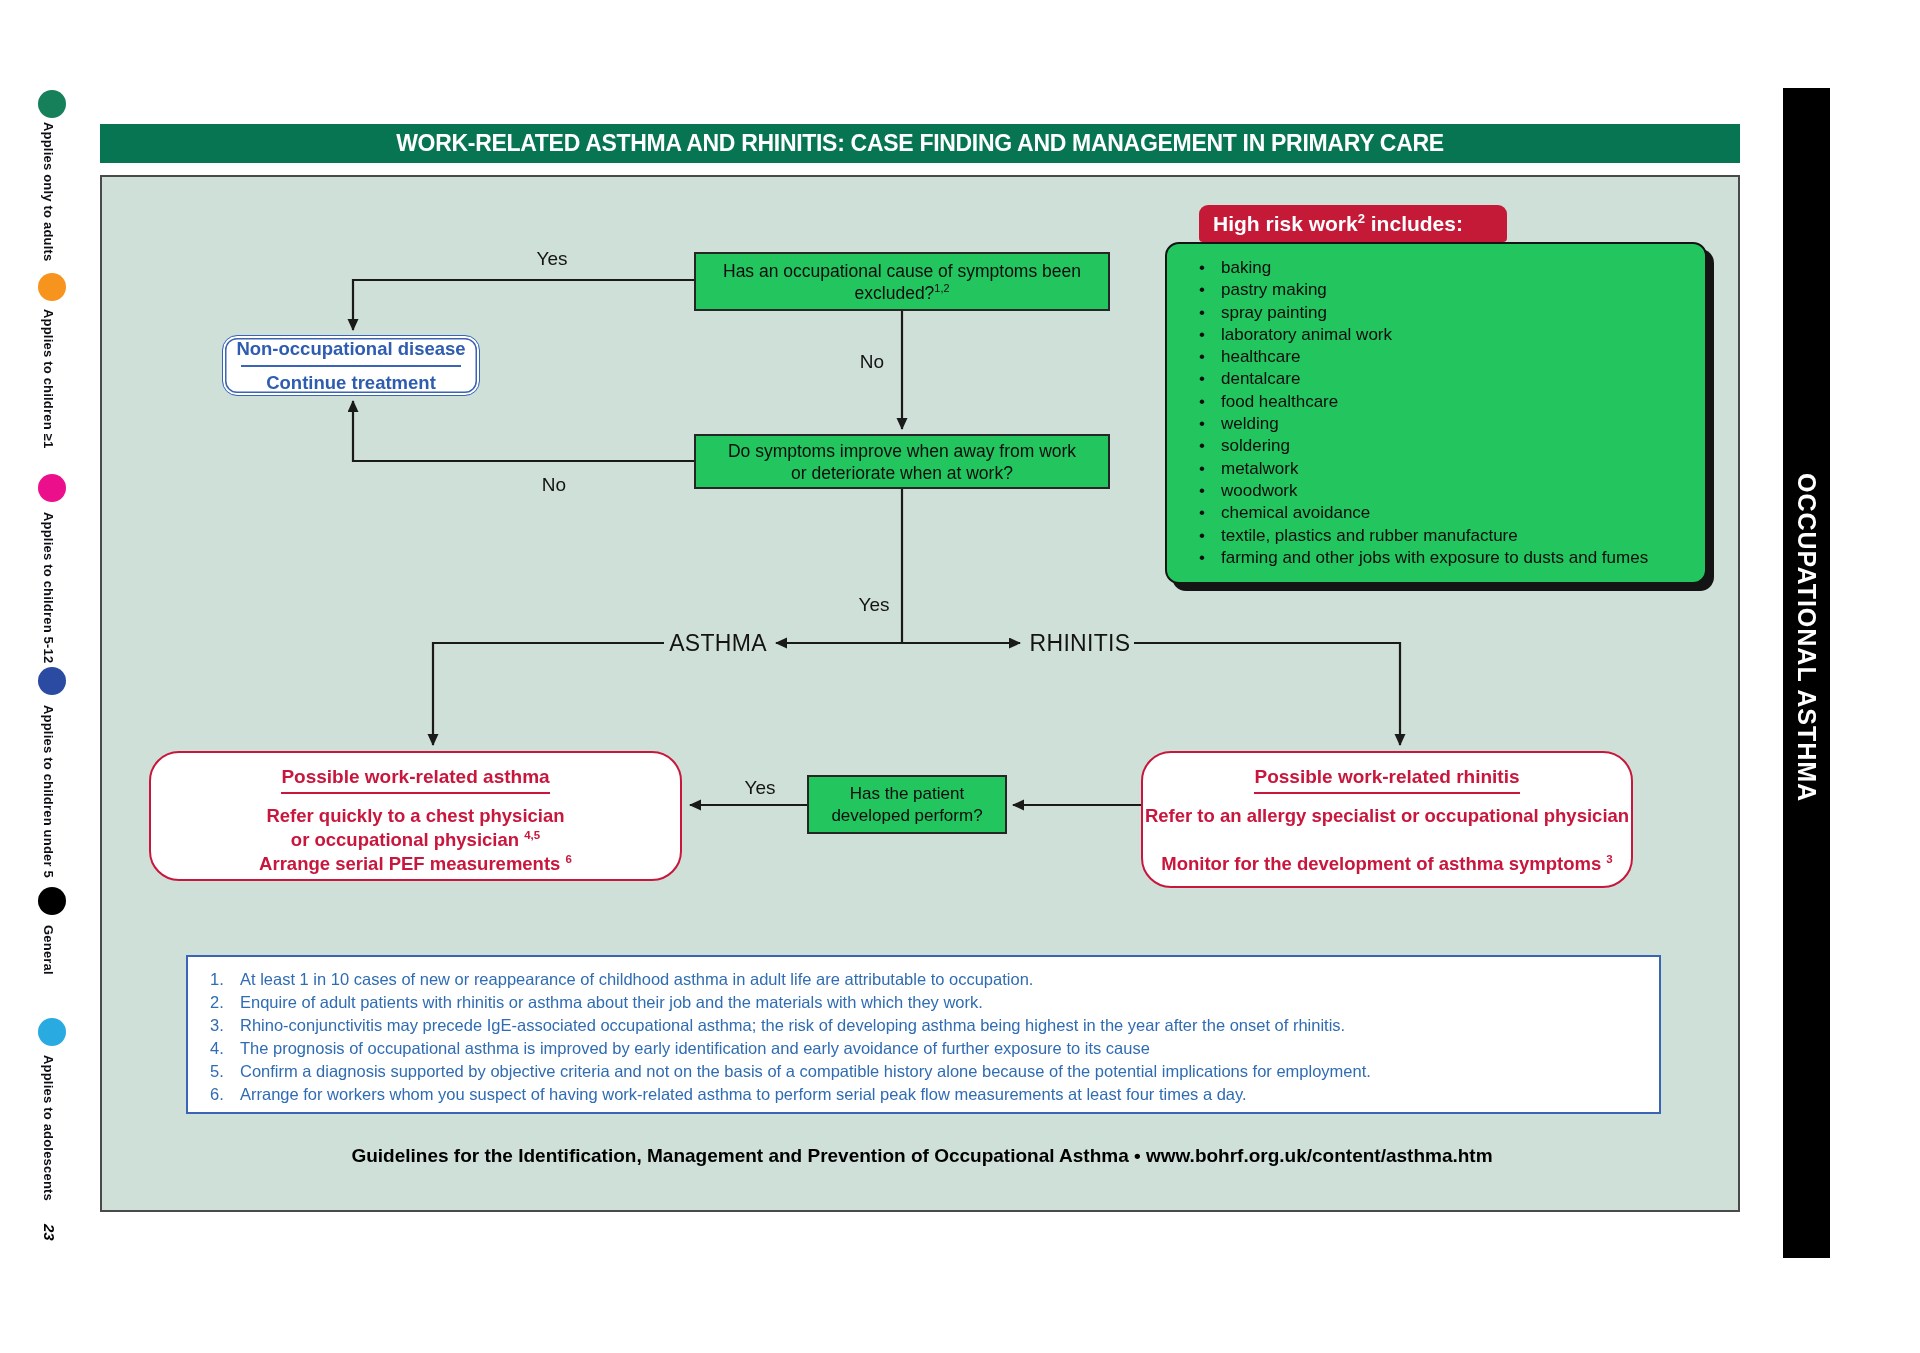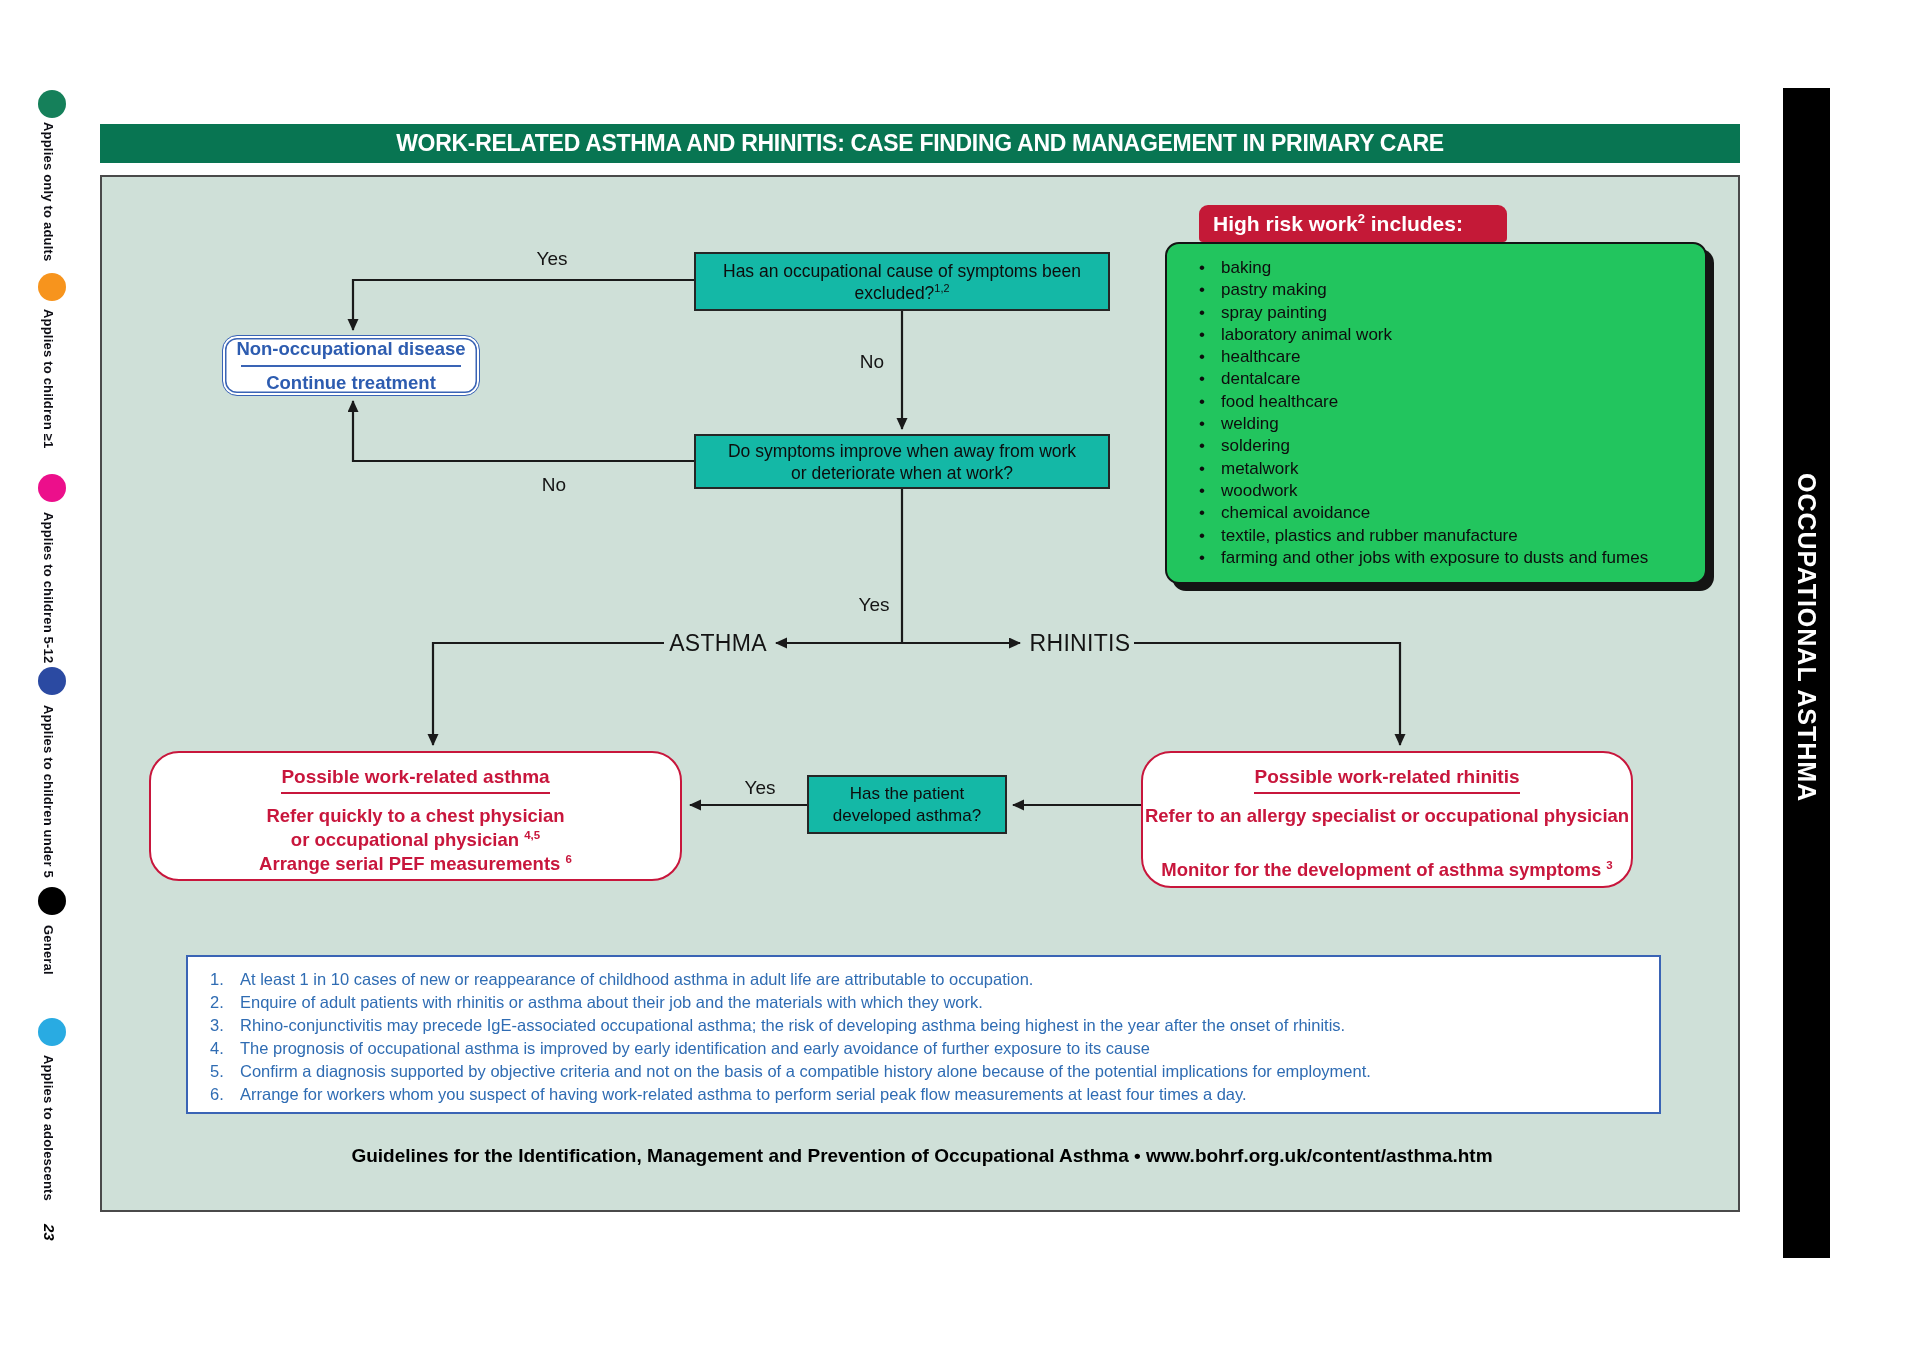--- a/index.html
+++ b/index.html
@@ -27,21 +27,21 @@
   
   .content{position:absolute;left:100px;top:175px;width:1640px;height:1037px;
            background:#cfe0d8;border:2px solid #4a4a4a;box-sizing:border-box;}
   .content > *{position:absolute;}
 
   svg.connectors{left:0;top:0;}
 
   .flowlabel{font-size:19px;color:#141414;transform:translate(-50%,-50%);white-space:nowrap;}
   .capslabel{font-size:23px;color:#141414;transform:translate(-50%,-50%);white-space:nowrap;letter-spacing:.3px;}
 
-  .qbox{background:#14b8a6;border:2px solid #262626;box-sizing:border-box;
+  .qbox{background:#22c55e;border:2px solid #262626;box-sizing:border-box;
         display:flex;flex-direction:column;align-items:center;justify-content:center;
         font-size:17.5px;line-height:22px;text-align:center;color:#0d0d0d;}
 
   .nonocc{background:#ffffff;border:1.5px solid #3a64b5;border-radius:15px;box-sizing:border-box;
           box-shadow:inset 0 0 0 2px #ffffff, inset 0 0 0 3.5px #3a64b5;
           display:flex;flex-direction:column;align-items:center;justify-content:center;
           color:#2d5cb0;font-weight:700;font-size:18.5px;}
   .nonocc .sep{width:86%;height:0;border-top:2px solid #3a64b5;margin:5px 0;}
 
   .redbox{background:#ffffff;border:2.5px solid #c8163c;border-radius:30px;box-sizing:border-box;
@@ -134,42 +134,42 @@
     <span>Continue treatment</span>
   </div>
 
   <div class="qbox" style="left:592px;top:257px;width:416px;height:55px;">
     <span>Do symptoms improve when away from work</span>
     <span>or deteriorate when at work?</span>
   </div>
 
   <div class="qbox" style="left:705px;top:598px;width:200px;height:59px;font-size:17px;">
     <span>Has the patient</span>
-    <span>developed asthma?</span>
+    <span>developed perform?</span>
   </div>
 
   <div class="flowlabel" style="left:450px;top:82px;">Yes</div>
   <div class="flowlabel" style="left:770px;top:185px;">No</div>
   <div class="flowlabel" style="left:452px;top:308px;">No</div>
   <div class="flowlabel" style="left:772px;top:428px;">Yes</div>
   <div class="flowlabel" style="left:658px;top:611px;">Yes</div>
   <div class="capslabel" style="left:616px;top:466px;">ASTHMA</div>
   <div class="capslabel" style="left:978px;top:466px;">RHINITIS</div>
 
   <div class="redbox" style="left:47px;top:574px;width:533px;height:130px;padding-top:12px;">
     <span class="rtitle">Possible work-related asthma</span>
     <span>Refer quickly to a chest physician</span>
     <span><span>or occupational physician</span>&nbsp;<sup>4,5</sup></span>
     <span><span>Arrange serial PEF measurements</span>&nbsp;<sup>6</sup></span>
   </div>
 
   <div class="redbox" style="left:1039px;top:574px;width:492px;height:137px;padding-top:12px;">
     <span class="rtitle">Possible work-related rhinitis</span>
     <span>Refer to an allergy specialist or occupational physician</span>
-    <span style="margin-top:30px;"><span>Monitor for the development of asthma symptoms</span>&nbsp;<sup>3</sup></span>
+    <span style="margin-top:24px;"><span>Monitor for the development of asthma symptoms</span>&nbsp;<sup>3</sup></span>
   </div>
 
   <div class="hr-banner">
     <span><span>High risk work</span><sup>2</sup><span> includes:</span></span>
   </div>
   <div class="hr-box">
     <ul>
       <li>baking</li>
       <li>pastry making</li>
       <li>spray painting</li>

